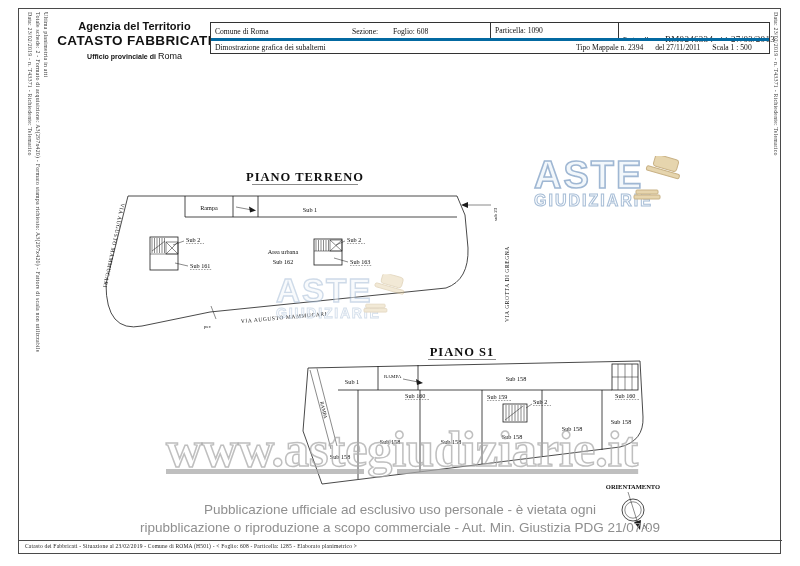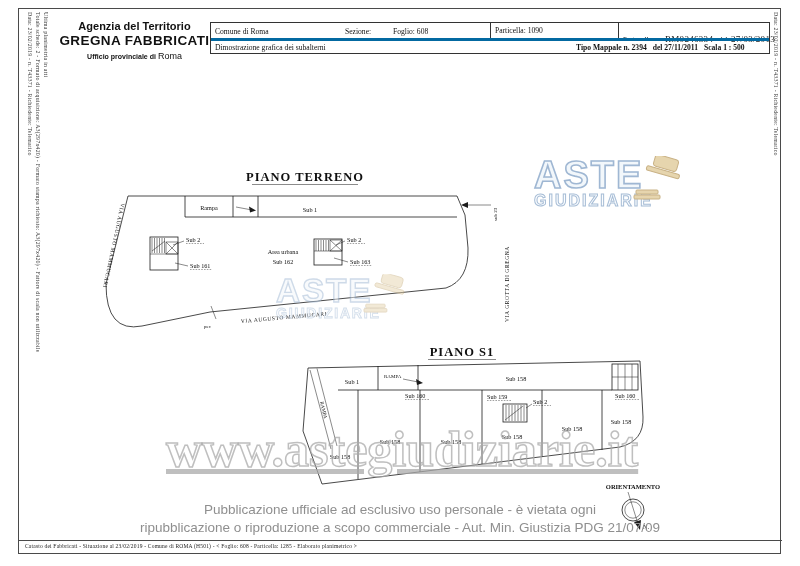--- a/index.html
+++ b/index.html
@@ -33,21 +33,21 @@
   .c-title{width:130px;justify-content:center;font-weight:bold;font-size:8px;letter-spacing:.2px;}
   .c-comp{width:157px;}
   .c-rest{flex:1;position:relative;}
   .abs{position:absolute;top:50%;transform:translateY(-50%);white-space:nowrap;}
   .c-comune{width:280px;position:relative;}
   .c-part{width:128px;}
   .c-proto{flex:1;position:relative;font-size:7px;margin-top:16px;}
   .proto-val,.proto-date{font-family:"Liberation Serif",serif;font-size:9px;color:#222;letter-spacing:.3px;}
   .r3-left{padding-left:4px;}
   .r3-right{position:absolute;left:365px;top:50%;transform:translateY(-50%);white-space:nowrap;}
-  .r3-right span{margin-right:4px;font-weight:bold;}
+  .r3-right span{margin-right:10px;}
 
   
   .plansvg{position:absolute;left:0;top:0;z-index:1;}
   .plansvg text{fill:#101010;font-family:"Liberation Serif",serif;}
   .t-title{font-size:12.5px;font-weight:bold;letter-spacing:1px;}
   .t-lbl{font-size:6.2px;}
   .t-sm{font-size:5px;}
   .t-street{font-size:5.5px;letter-spacing:.6px;fill:#222;}
   .t-orient{font-family:"Liberation Sans",sans-serif;font-size:6.5px;font-weight:bold;}
   .ln{stroke:#1c1c1c;stroke-width:.8;fill:none;}
@@ -84,32 +84,32 @@
 
 <div class="sheet"></div>
 
 <div class="vtext vt1">Data: 23/02/2019 - n. T43371 - Richiedente: Telematico</div>
 <div class="vtext vt2">Totale schede: 2 - Formato di acquisizione: A3(297x420) - Formato stampa richiesto: A3(297x420) - Fattore di scala non utilizzabile</div>
 <div class="vtext vt3">Ultima planimetria in atti</div>
 <div class="vtext vtr">Data: 23/02/2019 - n. T43371 - Richiedente: Telematico</div>
 
 <div class="agency">
   <div class="l1">Agenzia del Territorio</div>
-  <div class="l2">GREGNA FABBRICATI</div>
+  <div class="l2">CATASTO FABBRICATI</div>
   <div class="l3">
     <span>Ufficio provinciale di</span>
     <span class="city">Roma</span>
   </div>
 </div>
 
 <div class="itable">
   <div class="row">
     <div class="cell c-comune bR">
       <span class="abs" style="left:4px">Comune di Roma</span>
-      <span class="abs" style="left:134px">Sezione:</span>
+      <span class="abs" style="left:141px">Sezione:</span>
       <span class="abs" style="left:182px">Foglio: 608</span>
     </div>
     <div class="cell c-part bR">Particella: 1090</div>
     <div class="cell c-proto">
       <span class="abs" style="left:4px">Protocollo n.</span>
       <span class="abs proto-val" style="left:46px">RM0246334</span>
       <span class="abs" style="left:100px">del</span>
       <span class="abs proto-date" style="left:112px">27/03/2013</span>
     </div>
   </div>

